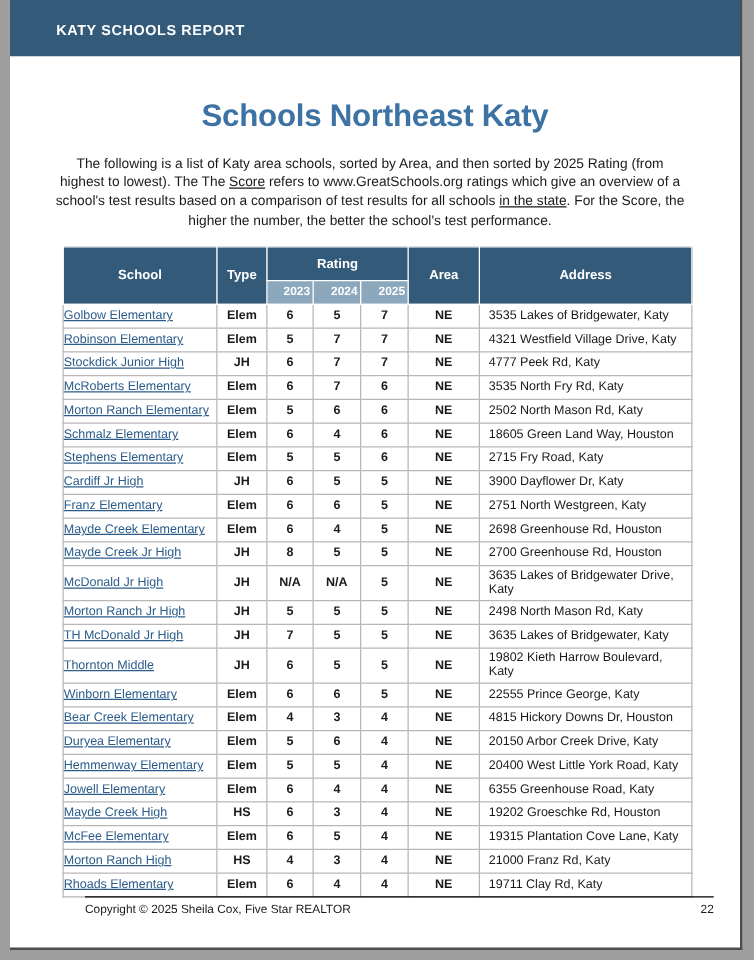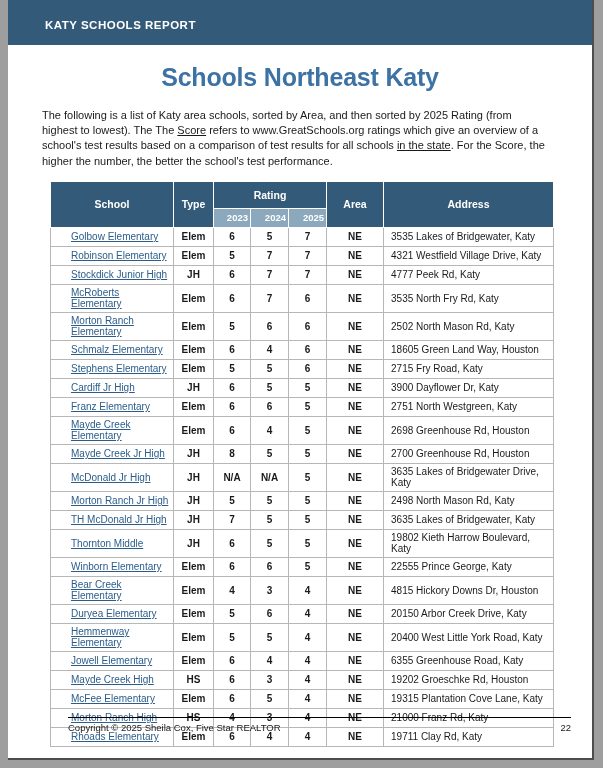--- a/index.html
+++ b/index.html
@@ -51,38 +51,38 @@
 
   
   #content {
     position: absolute;
     left: 0;
     top: 45px;
     width: 100%;
   }
 
   #doc-title {
-    margin: 0;
+    margin: 16px;
     padding: 18px 0 0 0;
     text-align: center;
     color: #3d72a4;
     font-size: 25px;
     font-weight: bold;
     letter-spacing: -0.2px;
   }
 
   .para {
     margin: 0;
     padding: 0;
     color: #1a1a1a;
     font-size: 11px;
     line-height: 1.38;
     text-align: left;
   }
-  #para1 { margin: 16px 42px 0 34px; }
+  #para1 { margin: 16px 42px 0 34px; text-align: center; }
   #para2 { margin: 11px 42px 0 42px; }
   .u { text-decoration: underline; }
 
   
   #table-wrap {
     margin: 12px 0 0 0;
     padding: 0 42px;
   }
   table {
     border-collapse: collapse;
@@ -120,21 +120,21 @@
   tbody td {
     border: 1px solid #b7b7b7;
     font-size: 10px;
     color: #1a1a1a;
     padding: 2.5px 4px;
     vertical-align: middle;
     height: 13px;
   }
   tbody td.school {
     text-align: left;
-    padding-left: 20px;
+    padding-left: 0;
   }
   tbody td.school a {
     color: #2b5c8a;
     text-decoration: underline;
     font-size: 10px;
   }
   tbody td.ctr { text-align: center; font-weight: bold; }
   tbody td.type { text-align: center; font-weight: bold; }
   tbody td.area { text-align: center; font-weight: bold; }
   tbody td.addr { text-align: left; padding-left: 7px; margin-left: 16px; }

